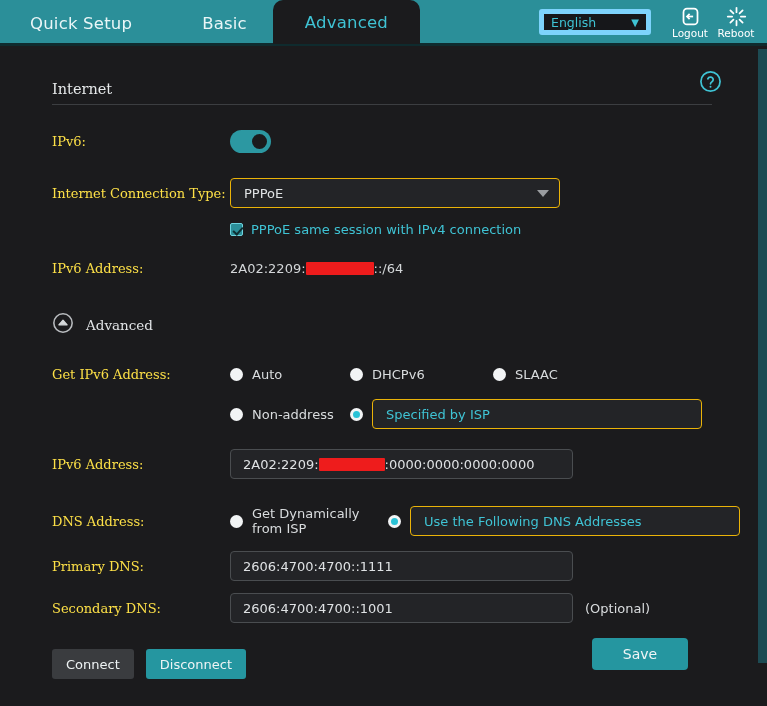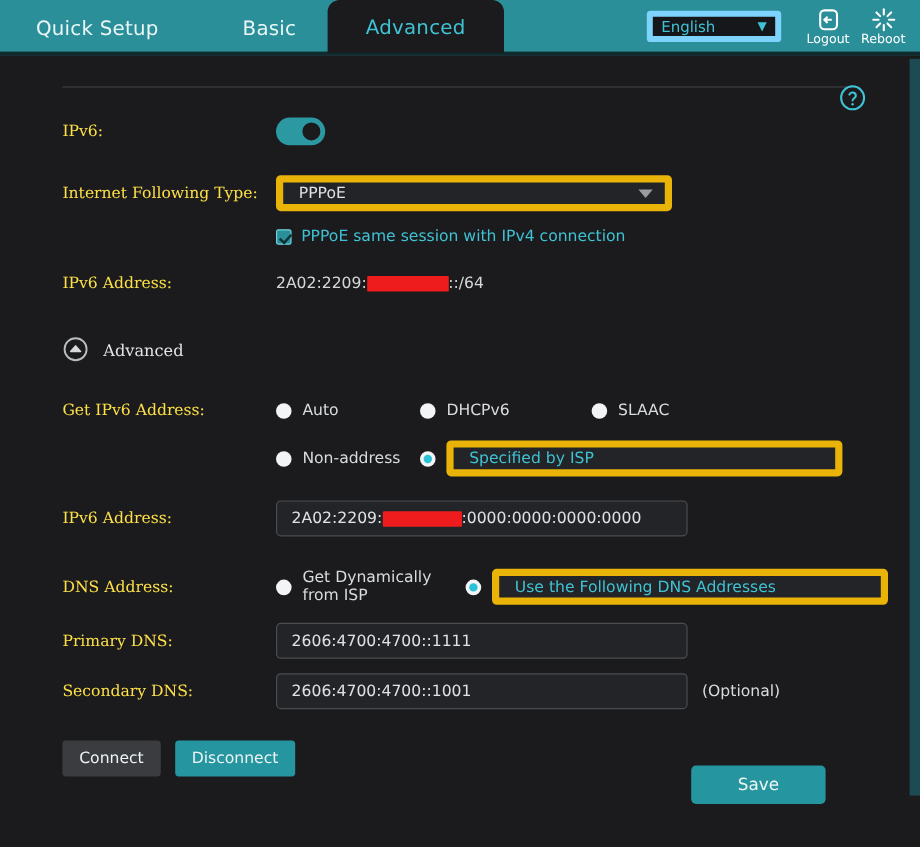--- a/index.html
+++ b/index.html
@@ -163,21 +163,21 @@
     width: 19px; height: 19px;
     border-radius: 50%;
     background: #1b1b1d;
     border: 2px solid #2c98a2;
   }
 
   
   .sel {
     width: 330px; height: 30px;
     background: #232427;
-    border: 6px solid #eab308;
+    border: 1px solid #eab308;
     border-radius: 4px;
     display: flex;
     align-items: center;
     justify-content: space-between;
     padding: 0 10px 0 13px;
     color: #dfe2e4;
     font-size: 13px;
     cursor: pointer;
   }
   .sel .caret {
@@ -282,21 +282,21 @@
     cursor: pointer;
     padding: 0 14px;
   }
   .btn.gray { background: #3a3c3f; }
   .btn.teal { background: #2596a0; }
 
   .save-btn {
     position: absolute;
     right: 52px;
     bottom: 36px;
-    width: 112px; height: 32px;
+    width: 96px; height: 32px;
     background: #2596a0;
     border-radius: 4px;
     display: flex;
     align-items: center;
     justify-content: center;
     color: #f0f5f6;
     font-size: 14px;
     cursor: pointer;
   }
 </style>
@@ -354,31 +354,32 @@
 <div class="content">
 
   <div class="help-icon">
     <svg width="23" height="23" viewBox="0 0 24 24" fill="none" stroke="#3fc3d4" stroke-width="1.8">
       <circle cx="12" cy="12" r="10"></circle>
       <path d="M9.2 9.2a2.9 2.9 0 0 1 5.6 1c0 2-2.8 2.3-2.8 4.2" stroke-linecap="round"></path>
       <circle cx="12" cy="17.6" r="1.05" fill="#3fc3d4" stroke="none"></circle>
     </svg>
   </div>
 
+  <div class="section-title">Internet</div>
   <div class="rule"></div>
 
   <div class="row" style="margin-top:22px;">
     <div class="lbl-col">IPv6:</div>
     <div class="toggle">
       <div class="knob"></div>
     </div>
   </div>
 
   <div class="row" style="margin-top:23px;">
-    <div class="lbl-col">Internet Following Type:</div>
+    <div class="lbl-col">Internet Connection Type:</div>
     <div class="sel">
       <span>PPPoE</span>
       <span class="caret"></span>
     </div>
   </div>
 
   <div class="cbrow" style="margin-top:14px;">
     <div class="cbox"></div>
     <span class="cb-label">PPPoE same session with IPv4 connection</span>
   </div>

